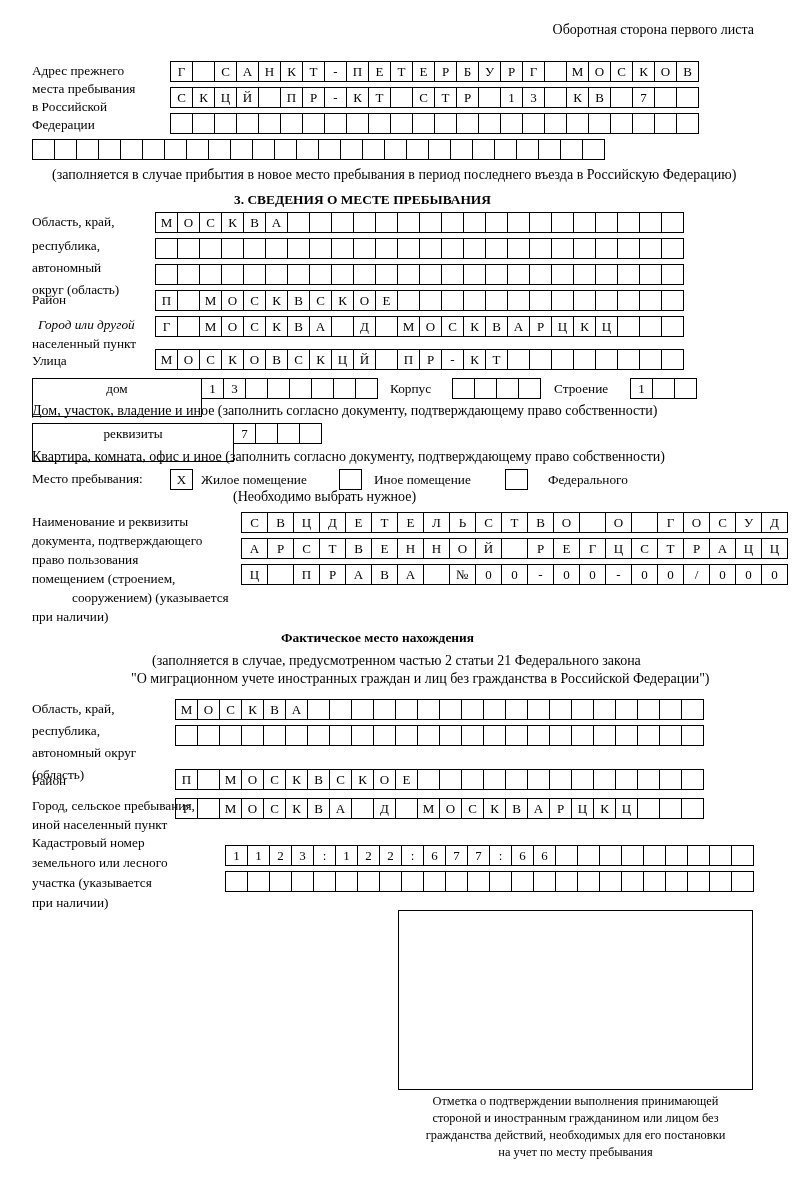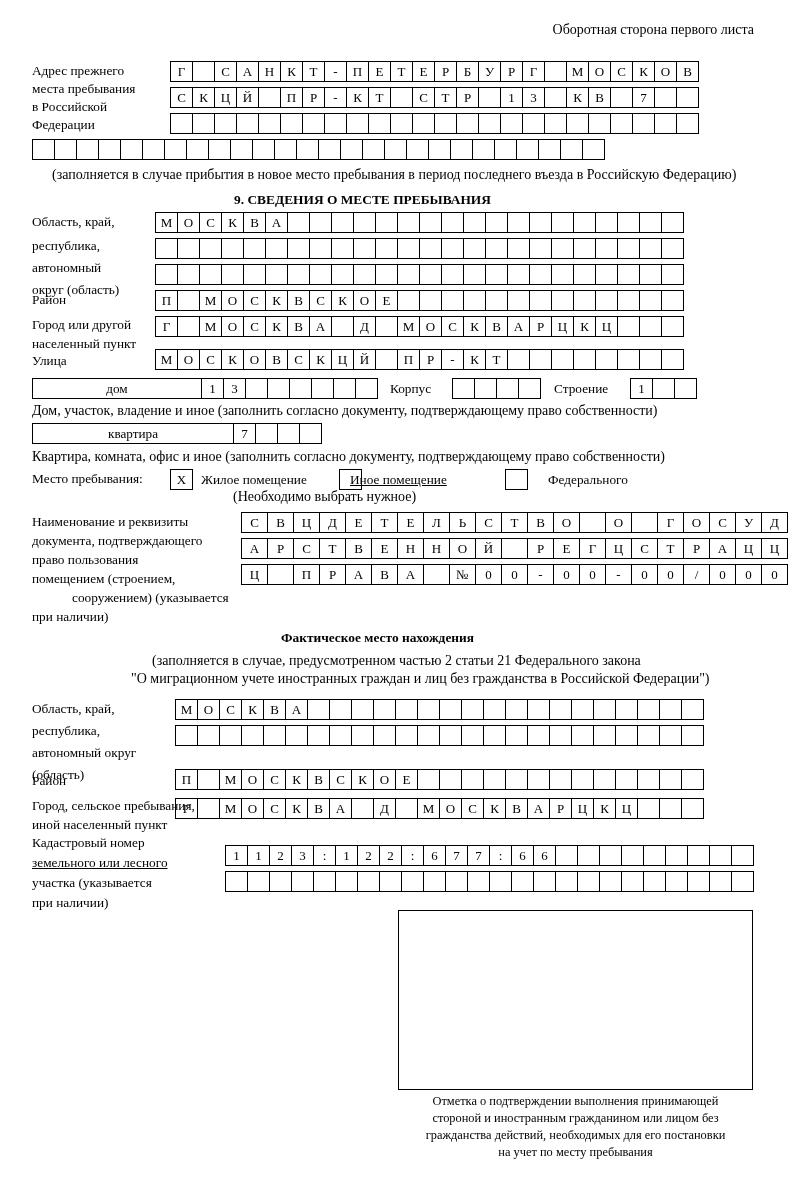--- a/index.html
+++ b/index.html
@@ -53,21 +53,21 @@
     text-align:center;
     font-family:"Liberation Serif", serif;
   }
   .cell.wide{width:27px;}
 
   
   .fieldbox{
     position:absolute;
     border:1px solid #000;
     box-sizing:border-box;
-    height:21px;
+    height:39px;
     font-size:13.2px;
     line-height:19px;
     text-align:center;
   }
 
   .checkbox{
     position:absolute;
     width:23px;height:21px;
     border:1px solid #000;
     box-sizing:border-box;
@@ -204,21 +204,21 @@
       <div class="cell"></div>
       <div class="cell"></div>
       <div class="cell"></div>
       <div class="cell"></div>
       <div class="cell"></div>
       <div class="cell"></div>
     </div>
 
   <div class="note" style="left:52px;top:167px;">(заполняется в случае прибытия в новое место пребывания в период последнего въезда в Российскую Федерацию)</div>
 
-  <div class="section-title" style="left:234px;top:192px;">9. СВЕДЕНИЯ О МЕСТЕ ПРЕБЫВАНИЯ</div>
+  <div class="section-title" style="left:234px;top:192px;">3. СВЕДЕНИЯ О МЕСТЕ ПРЕБЫВАНИЯ</div>
 
   <div class="label" style="left:32px;top:213px;">Область, край,</div>
   <div class="label" style="left:32px;top:237px;">республика,</div>
   <div class="label" style="left:32px;top:259px;">автономный</div>
   <div class="label" style="left:32px;top:281px;">округ (область)</div>
 
   <div class="boxrow" id="s2-region-0" style="left:155px;top:212px;">
       <div class="cell">М</div>
       <div class="cell">О</div>
       <div class="cell">С</div>
@@ -318,21 +318,21 @@
       <div class="cell"></div>
       <div class="cell"></div>
       <div class="cell"></div>
       <div class="cell"></div>
       <div class="cell"></div>
       <div class="cell"></div>
       <div class="cell"></div>
       <div class="cell"></div>
     </div>
 
-  <div class="label" style="left:32px;top:316px;">Город или другой</div>
+  <div class="label" style="left:38px;top:316px;font-style:italic;">Город или другой</div>
   <div class="label" style="left:32px;top:335px;">населенный пункт</div>
   <div class="boxrow" id="s2-city" style="left:155px;top:316px;">
       <div class="cell">Г</div>
       <div class="cell"></div>
       <div class="cell">М</div>
       <div class="cell">О</div>
       <div class="cell">С</div>
       <div class="cell">К</div>
       <div class="cell">В</div>
       <div class="cell">А</div>
@@ -402,35 +402,35 @@
     </div>
   <div class="label" style="left:554px;top:380px;">Строение</div>
   <div class="boxrow" id="s2-stroenie" style="left:630px;top:378px;">
       <div class="cell">1</div>
       <div class="cell"></div>
       <div class="cell"></div>
     </div>
 
   <div class="note" style="left:32px;top:403px;">Дом, участок, владение и иное (заполнить согласно документу, подтверждающему право собственности)</div>
 
-  <div class="fieldbox" style="left:32px;top:423px;width:202px;">квартира</div>
+  <div class="fieldbox" style="left:32px;top:423px;width:202px;">реквизиты</div>
   <div class="boxrow" id="s2-flat" style="left:233px;top:423px;">
       <div class="cell">7</div>
       <div class="cell"></div>
       <div class="cell"></div>
       <div class="cell"></div>
     </div>
 
   <div class="note" style="left:32px;top:449px;">Квартира, комната, офис и иное (заполнить согласно документу, подтверждающему право собственности)</div>
 
   <div class="label" style="left:32px;top:470px;">Место пребывания:</div>
   <div class="checkbox" style="left:170px;top:469px;">Х</div>
   <div class="label" style="left:201px;top:471px;">Жилое помещение</div>
   <div class="checkbox" style="left:339px;top:469px;"></div>
-  <div class="label" style="left:350px;top:471px;text-decoration:underline;">Иное помещение</div>
+  <div class="label" style="left:374px;top:471px;">Иное помещение</div>
   <div class="checkbox" style="left:505px;top:469px;"></div>
   <div class="label" style="left:548px;top:471px;">Федерального</div>
   <div class="note" style="left:233px;top:489px;">(Необходимо выбрать нужное)</div>
 
   <div class="label" style="left:32px;top:513px;">Наименование и реквизиты</div>
   <div class="label" style="left:32px;top:532px;">документа, подтверждающего</div>
   <div class="label" style="left:32px;top:551px;">право пользования</div>
   <div class="label" style="left:32px;top:570px;">помещением (строением,</div>
   <div class="label" style="left:32px;top:589px;margin-left:40px;">сооружением) (указывается</div>
   <div class="label" style="left:32px;top:608px;">при наличии)</div>
@@ -618,21 +618,21 @@
       <div class="cell">Р</div>
       <div class="cell">Ц</div>
       <div class="cell">К</div>
       <div class="cell">Ц</div>
       <div class="cell"></div>
       <div class="cell"></div>
       <div class="cell"></div>
     </div>
 
   <div class="label" style="left:32px;top:834px;">Кадастровый номер</div>
-  <div class="label" style="left:32px;top:854px;text-decoration:underline;">земельного или лесного</div>
+  <div class="label" style="left:32px;top:854px;">земельного или лесного</div>
   <div class="label" style="left:32px;top:874px;">участка (указывается</div>
   <div class="label" style="left:32px;top:894px;">при наличии)</div>
 
   <div class="boxrow" id="al-cad-0" style="left:225px;top:845px;">
       <div class="cell">1</div>
       <div class="cell">1</div>
       <div class="cell">2</div>
       <div class="cell">3</div>
       <div class="cell">:</div>
       <div class="cell">1</div>

